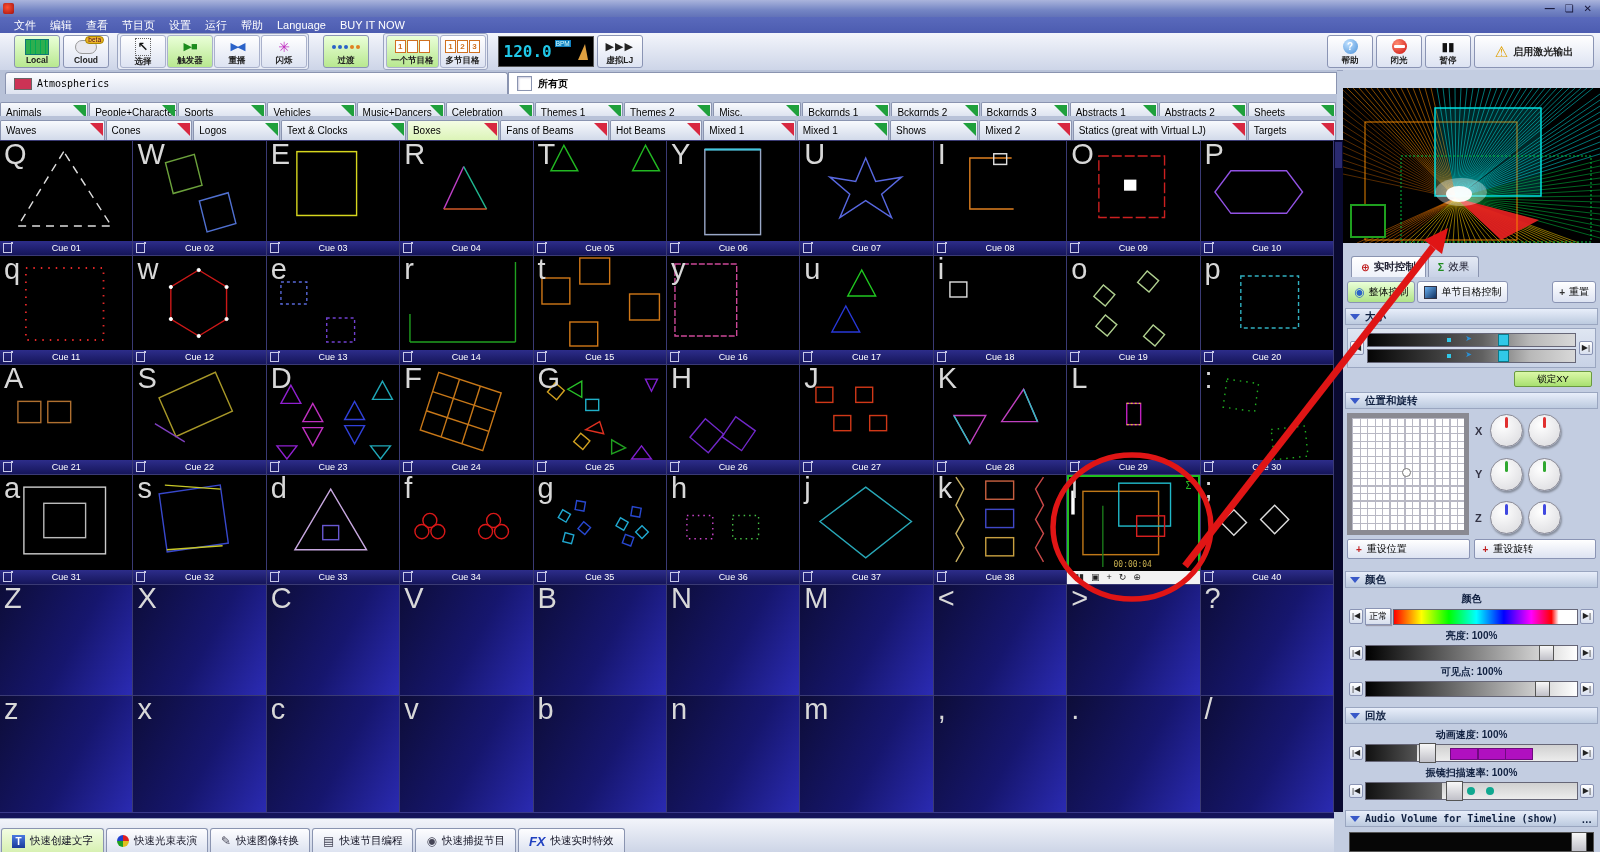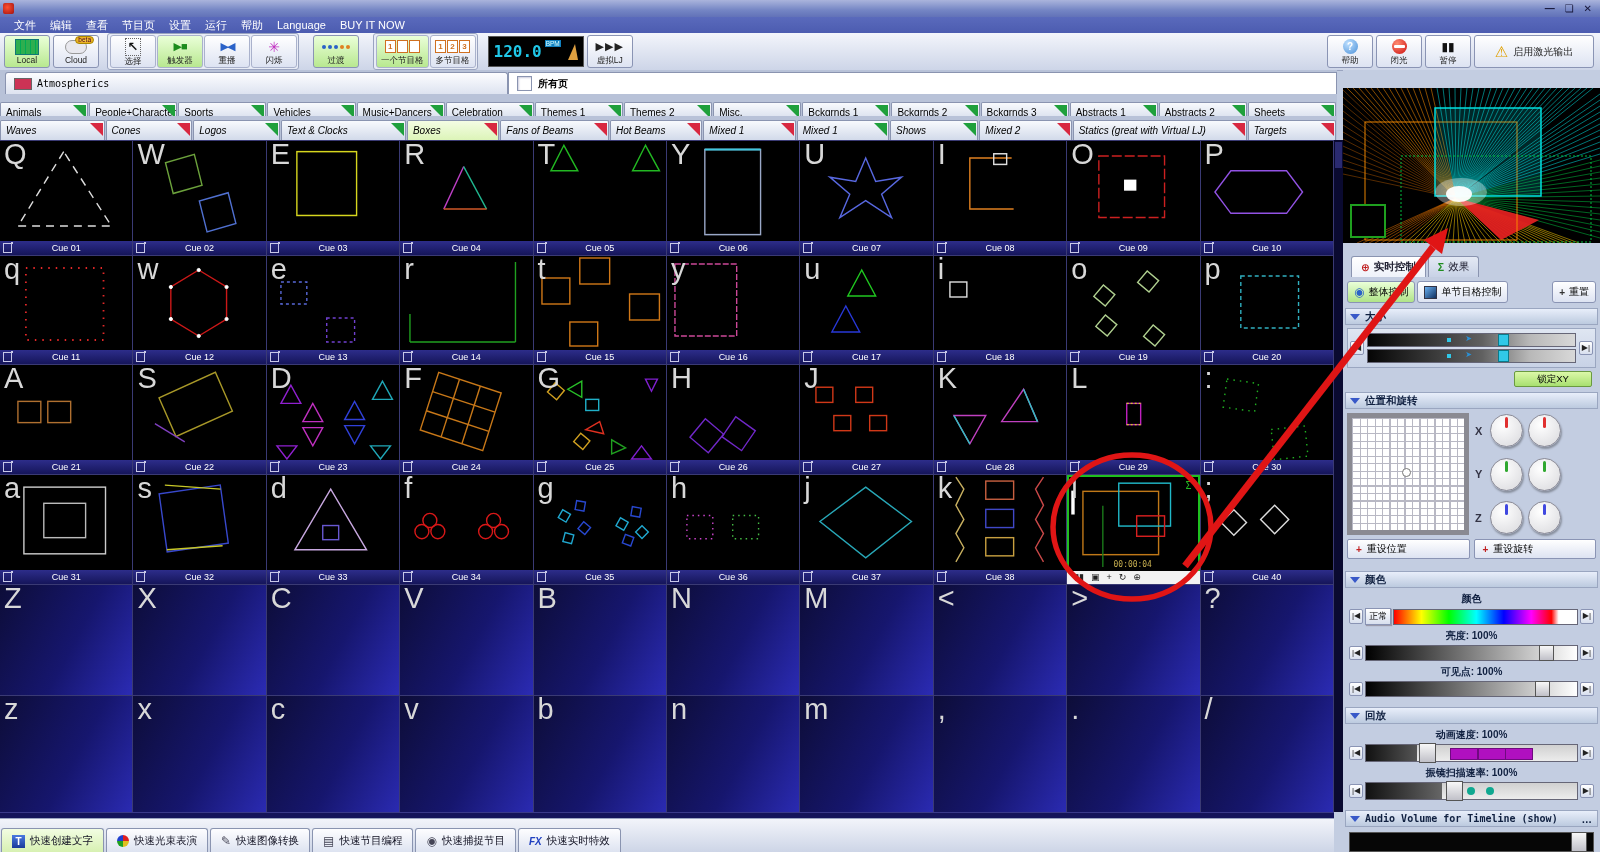--- a/index.html
+++ b/index.html
@@ -11,21 +11,21 @@
   .app-logo{width:11px;height:11px;margin:0 5px 0 3px;background:radial-gradient(circle at 40% 40%,#ff5030,#a01010);border-radius:2px;}
   .win-ctrls{margin-left:auto;display:flex;gap:10px;margin-right:8px;font-size:10px;color:#18183a;font-weight:bold;}
   
   #menubar{left:0;top:17px;width:1600px;height:16px;background:linear-gradient(#5a6abc,#4c5cb0);display:flex;align-items:center;}
   .menu-item{color:#fff;font-size:11px;margin-left:14px;cursor:default;}
   
   #toolbar{left:0;top:33px;width:1600px;height:37px;background:linear-gradient(#f3f5fb,#cdd5e8);border-bottom:1px solid #9aa4c0;display:flex;align-items:center;}
   .tbtn{height:31px;border:1px solid #8a94b4;border-radius:3px;background:linear-gradient(#ffffff,#dde3f2);
     display:flex;flex-direction:column;align-items:center;justify-content:center;padding:0 4px;margin-left:3px;min-width:36px;}
   .tbtn.on{background:linear-gradient(#eaffd8,#b8e890);}
-  .tlabel{font-size:8.5px;color:#222;line-height:1;margin-top:1px;white-space:nowrap;}
+  .tlabel{font-size:8.5px;color:#222;line-height:1;margin-top:1px;white-space:nowrap;font-weight:bold;}
   .ticon{height:16px;display:flex;align-items:center;justify-content:center;font-size:12px;line-height:1;}
   .tgroup{display:flex;border:1px solid #9aa4c0;border-radius:3px;background:#e8ecf6;padding:1px;margin-left:8px;}
   .tgroup .tbtn{margin-left:1px;border-color:#aab2cc;}
   .grid-ic{width:22px;height:14px;background:
      repeating-linear-gradient(90deg,#2fae4f 0 4px,#0a5 4px 5px),
      repeating-linear-gradient(#3fc05f 0 4px,#0a5 4px 5px);border:1px solid #177;background-color:#3fc05f;}
   .cloud-ic{width:20px;height:12px;background:#e8e8ee;border-radius:8px;border:1px solid #999;position:relative;}
   .beta-badge{position:absolute;top:-5px;right:-8px;background:radial-gradient(#ffd24a,#e0a010);border-radius:6px;font-size:6.5px;padding:0 2px;color:#402;border:1px solid #a80;}
   .sel-ic{font-size:13px;font-weight:bold;color:#111;border:1px dotted #666;padding:0 2px;}
   .play-sq{color:#1c8c1c;font-size:11px;letter-spacing:-1px;}
@@ -50,21 +50,21 @@
   
   #pagetabs{left:0;top:70px;width:1337px;height:24px;background:#b8c2d8;display:flex;align-items:flex-end;}
   .page-tab{height:21px;border:1px solid #8a94b0;border-bottom:none;border-radius:3px 3px 0 0;background:linear-gradient(#fdfdff,#dde3f0);
     display:flex;align-items:center;gap:5px;font-family:"DejaVu Sans Mono",monospace;font-size:10px;padding:0 8px;}
   .swatch{width:16px;height:10px;border:1px solid #666;}
   .allpages{height:21px;background:#fff;border:1px solid #8a94b0;border-bottom:none;flex:1;display:flex;align-items:center;gap:6px;padding-left:8px;font-weight:bold;font-size:10px;}
   .checkbox{width:13px;height:13px;background:#fff;border:1px solid #8a94b0;box-shadow:inset 1px 1px 2px #ccd;}
   
   .catrow{left:0;width:1337px;display:flex;background:#b8c2d8;align-items:flex-end;}
   #catrow1{top:94px;height:28px;}
-  #catrow2{top:116px;height:24px;font-style:italic;}
+  #catrow2{top:116px;height:24px;}
   .cat-tab{position:relative;height:19px;border:1px solid #8a94b0;border-bottom:none;border-radius:2px 2px 0 0;margin-right:1px;
     background:linear-gradient(#f8fafd,#d2daea);font-size:10px;display:flex;align-items:center;padding:0 16px 0 5px;overflow:hidden;white-space:nowrap;flex:1 1 0;}
   .cat-tab.selected{background:linear-gradient(#f4fde4,#dcf4b8);}
   .corner{position:absolute;right:1px;top:2px;width:0;height:0;border-left:13px solid transparent;}
   .corner.green{border-top:13px solid #1fa03c;}
   .corner.red{border-top:13px solid #d82840;}
   
   #cueGrid{left:0;top:140px;width:1334px;height:672px;background:#000;border-top:1px solid #3a3a74;}
   .grid-row{display:flex;}
   .grid-row.r0 .cell{height:114px;} .grid-row.r1 .cell{height:108px;}
@@ -150,21 +150,21 @@
   .audio-slider{margin:5px 6px 0 6px;height:18px;border:1px solid #555;background:#060606;position:relative;}
   .audio-slider .handle{height:18px;top:-1px;width:14px;left:91%;}
   
   #bottombar{left:0;top:818px;width:1334px;height:34px;background:linear-gradient(#f2f4fa,#ccd4e6);border-top:1px solid #9aa4c0;display:flex;align-items:flex-end;}
   .btab{height:24px;margin:0 1px 0 1px;border:1px solid #8a94b0;border-bottom:none;border-radius:3px 3px 0 0;background:linear-gradient(#fdfdff,#dce2f0);
     display:flex;align-items:center;gap:5px;padding:0 10px;font-size:10.5px;color:#112;}
   .btab.selected{background:linear-gradient(#f2fde2,#d6f0b0);}
   .bt-T{width:13px;height:13px;background:linear-gradient(#4a7ae0,#1a3a9a);color:#fff;font-weight:bold;font-size:10px;display:flex;align-items:center;justify-content:center;}
   .bt-beam{width:12px;height:12px;border-radius:50%;background:conic-gradient(#e02020 0 25%,#e0c020 0 50%,#20a020 0 75%,#2040d0 0);}
   .bt-glyph{font-size:12px;color:#445;}
-  .bt-fx{color:#2040c0;font-weight:bold;font-style:italic;font-size:10px;}
+  .bt-fx{color:#2040c0;font-weight:bold;font-style:italic;font-size:13px;}
   .annotation{position:absolute;left:0;top:0;width:1600px;height:852px;pointer-events:none;z-index:60;}
 </style>
 </head>
 <body>
 
 <div class="abs" id="titlebar">
   <span class="app-logo"></span>
   <span class="win-ctrls">
     <span>—</span>
     <span>❏</span>
@@ -178,21 +178,21 @@
     <span class="menu-item">查看</span>
     <span class="menu-item">节目页</span>
     <span class="menu-item">设置</span>
     <span class="menu-item">运行</span>
     <span class="menu-item">帮助</span>
     <span class="menu-item">Language</span>
     <span class="menu-item">BUY IT NOW</span>
   </div>
 
 <div class="abs" id="toolbar">
-  <div class="tbtn on" style="margin-left:4px;">
+  <div class="tbtn on" style="margin-left:14px;">
     <span class="ticon grid-ic"></span>
     <span class="tlabel">Local</span>
   </div>
   <div class="tbtn">
     <span class="ticon">
         <span class="cloud-ic">
           <span class="beta-badge">beta</span>
         </span>
       </span>
     <span class="tlabel">Cloud</span>

